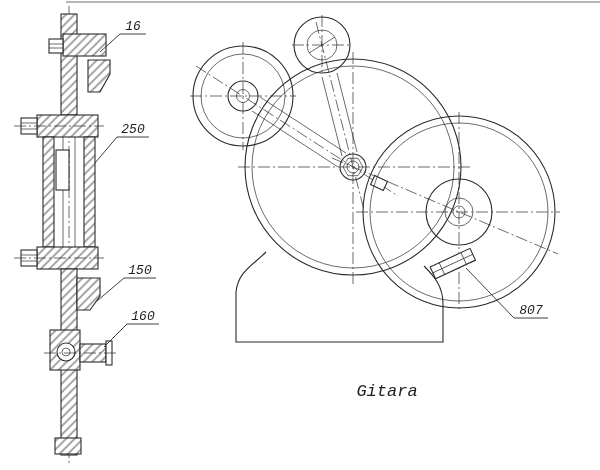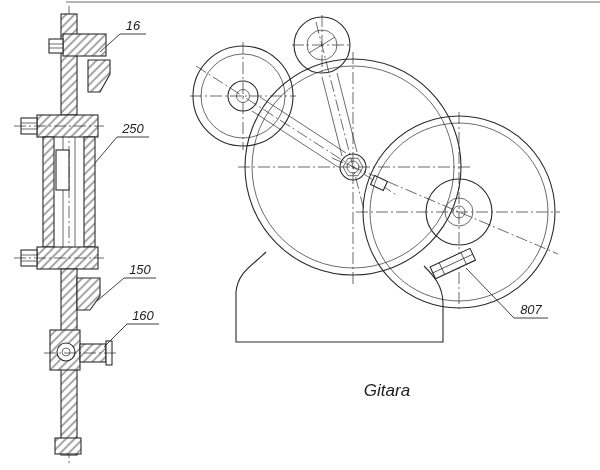--- a/index.html
+++ b/index.html
@@ -1,17 +1,17 @@
 <!DOCTYPE html>
 <html><head>
 <meta charset="utf-8">
 <style>
   html,body{margin:0;padding:0;background:#ffffff;}
   .canvas{position:relative;width:600px;height:464px;background:#ffffff;overflow:hidden;
-          font-family:Liberation Sans, sans-serif;}
+          font-family:Liberation Mono, monospace;}
   svg{display:block;}
   .outline{fill:none;stroke:#2b2b2b;stroke-width:1.1;}
   .thin{fill:none;stroke:#2b2b2b;stroke-width:0.7;}
   .hatched{fill:url(#hatch);stroke:#2b2b2b;stroke-width:1.1;}
   .white{fill:#ffffff;stroke:#2b2b2b;stroke-width:1.1;}
   .cl{fill:none;stroke:#2b2b2b;stroke-width:0.7;stroke-dasharray:12 3 2 3;}
   .leader{fill:none;stroke:#2b2b2b;stroke-width:0.9;}
   .dim-label{font-style:italic;font-size:13px;fill:#1e1e1e;}
   .caption{font-style:italic;font-size:17px;fill:#1e1e1e;}
 </style>

